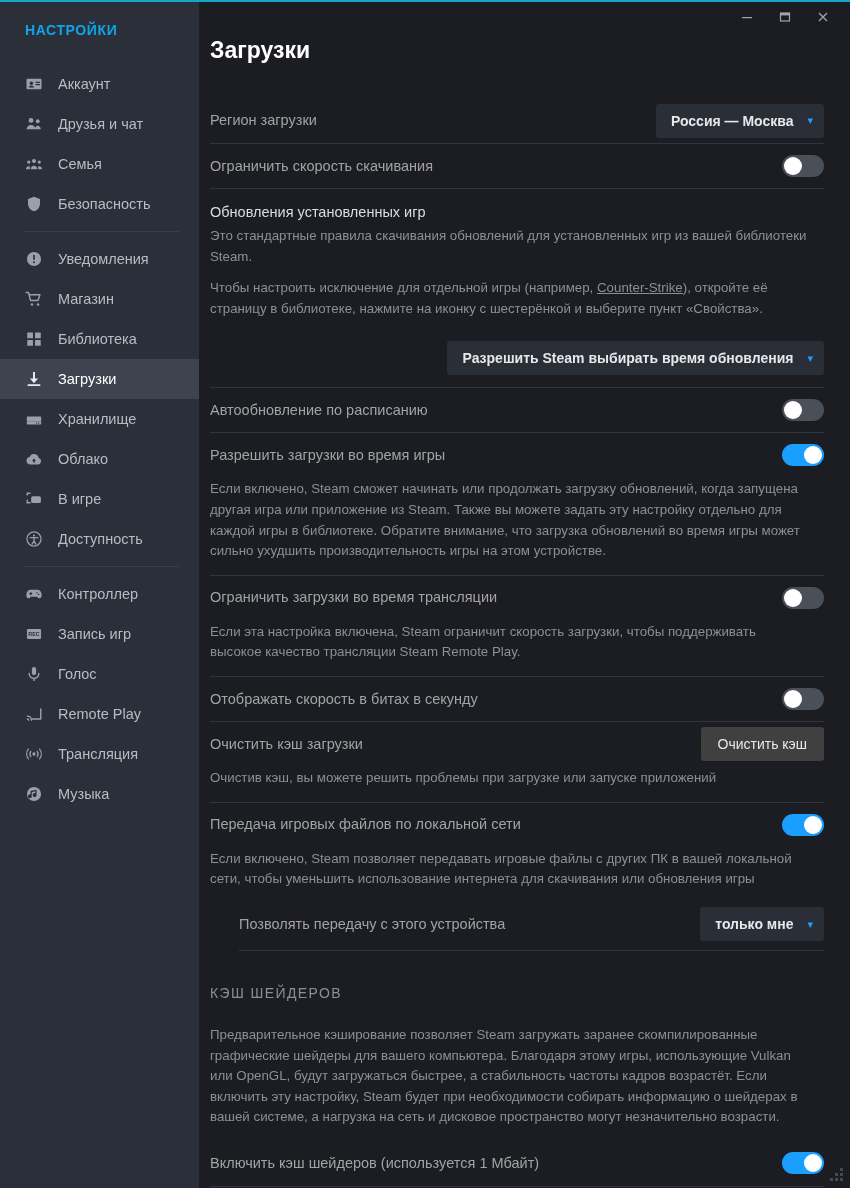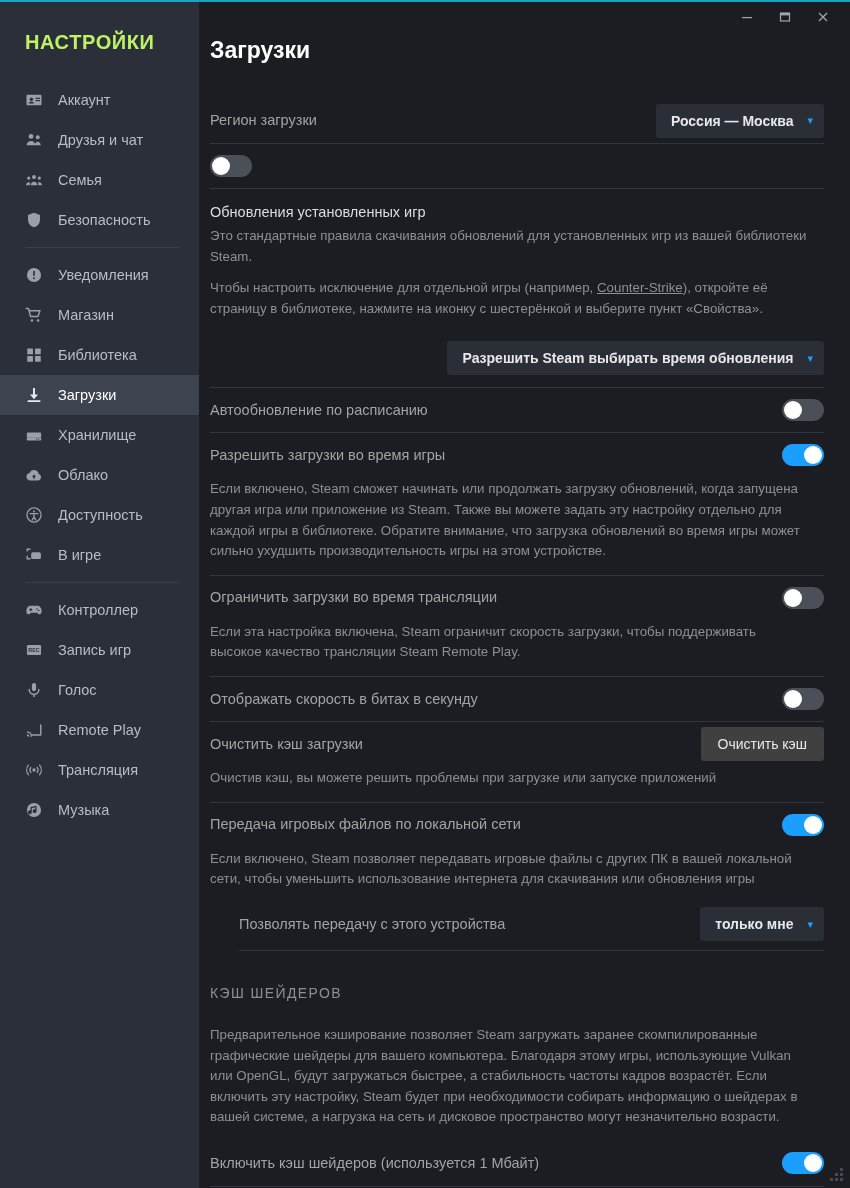--- a/index.html
+++ b/index.html
@@ -19,25 +19,25 @@
 
   
   .sidebar {
     width: 199px;
     flex: 0 0 199px;
     background: #2b2f39;
     padding-top: 0;
     overflow: hidden;
   }
   .sidebar-title {
-    color: #bef264;
-    font-size: 20px;
+    color: #0ea5e9;
+    font-size: 14px;
     font-weight: bold;
     letter-spacing: 0.6px;
-    padding: 29px 0 0 25px;
+    padding: 20px 0 0 25px;
     margin-bottom: 26px;
   }
   .nav-item {
     display: flex;
     align-items: center;
     height: 40px;
     padding-left: 25px;
     gap: 15px;
     cursor: pointer;
   }
@@ -332,39 +332,39 @@
           <span class="nav-icon">
             <svg viewBox="0 0 24 24" fill="currentColor">
               <path d="M6.6 19.3A5.1 5.1 0 0 1 6.2 9.2a6.2 6.2 0 0 1 11.9 1.3 4.5 4.5 0 0 1-1 8.8z"></path>
               <path d="M9.2 14.3 12 11.2l2.8 3.1h-1.8v2.6h-2v-2.6z" fill="#2b2f39"></path>
             </svg>
           </span>
           <span class="nav-label">Облако</span>
         </div>
         <div class="nav-item">
           <span class="nav-icon">
-            <svg viewBox="0 0 24 24" fill="none" stroke="currentColor" stroke-width="1.7">
-              <circle cx="12" cy="12" r="9.4"></circle>
-              <circle cx="12" cy="7.4" r="1.4" fill="currentColor" stroke="none"></circle>
-              <path d="M6.9 10.3h10.2M12 10.6v4.2M12 14.8l-2.6 3.9M12 14.8l2.6 3.9" stroke-linecap="round"></path>
-            </svg>
-          </span>
-          <span class="nav-label">Доступность</span>
-        </div>
-        <div class="nav-item">
-          <span class="nav-icon">
             <svg viewBox="0 0 24 24" fill="none" stroke="currentColor" stroke-width="1.9">
               <path d="M3 6.5V4.4h3.6M3 13.6v3.4h3.6" stroke-linecap="round"></path>
               <rect x="8.2" y="8.4" width="13" height="9" rx="2.2" fill="currentColor" stroke="none"></rect>
               <circle cx="12" cy="12.9" r="1" fill="#2b2f39"></circle>
               <circle cx="17.6" cy="12.9" r="1" fill="#2b2f39"></circle>
             </svg>
           </span>
           <span class="nav-label">В игре</span>
         </div>
+        <div class="nav-item">
+          <span class="nav-icon">
+            <svg viewBox="0 0 24 24" fill="none" stroke="currentColor" stroke-width="1.7">
+              <circle cx="12" cy="12" r="9.4"></circle>
+              <circle cx="12" cy="7.4" r="1.4" fill="currentColor" stroke="none"></circle>
+              <path d="M6.9 10.3h10.2M12 10.6v4.2M12 14.8l-2.6 3.9M12 14.8l2.6 3.9" stroke-linecap="round"></path>
+            </svg>
+          </span>
+          <span class="nav-label">Доступность</span>
+        </div>
         <div class="nav-sep"></div>
         <div class="nav-item">
           <span class="nav-icon">
             <svg viewBox="0 0 24 24" fill="currentColor">
               <path d="M7.3 6.4h9.4c2.9 0 4.8 2.4 5.3 5.4.5 2.8.3 5.4-2 5.9-1.9.4-2.8-1-3.8-2.2H7.8c-1 1.2-1.9 2.6-3.8 2.2-2.3-.5-2.5-3.1-2-5.9.5-3 2.4-5.4 5.3-5.4z"></path>
               <rect x="5.6" y="10.7" width="4.2" height="1.5" rx="0.6" fill="#2b2f39"></rect>
               <rect x="6.95" y="9.35" width="1.5" height="4.2" rx="0.6" fill="#2b2f39"></rect>
               <circle cx="16" cy="10.6" r="1" fill="#2b2f39"></circle>
               <circle cx="18.2" cy="12.7" r="1" fill="#2b2f39"></circle>
             </svg>
@@ -450,20 +450,21 @@
 
       <div class="row no-top">
         <div class="row-label">Регион загрузки</div>
         <div class="dropdown dd-region">
           <span class="dd-text">Россия — Москва</span>
           <span class="chev">▾</span>
         </div>
       </div>
 
       <div class="row">
+        <div class="row-label">Ограничить скорость скачивания</div>
         <div class="toggle" id="tg-limit-speed">
             <span class="knob"></span>
           </div>
       </div>
 
       <div class="section-head">Обновления установленных игр</div>
       <div class="desc tight">Это стандартные правила скачивания обновлений для установленных игр из вашей библиотеки Steam.</div>
       <div class="desc">
         <span>Чтобы настроить исключение для отдельной игры (например, </span><a href="#">Counter-Strike</a><span>), откройте её страницу в библиотеке, нажмите на иконку с шестерёнкой и выберите пункт «Свойства».</span>
       </div>

